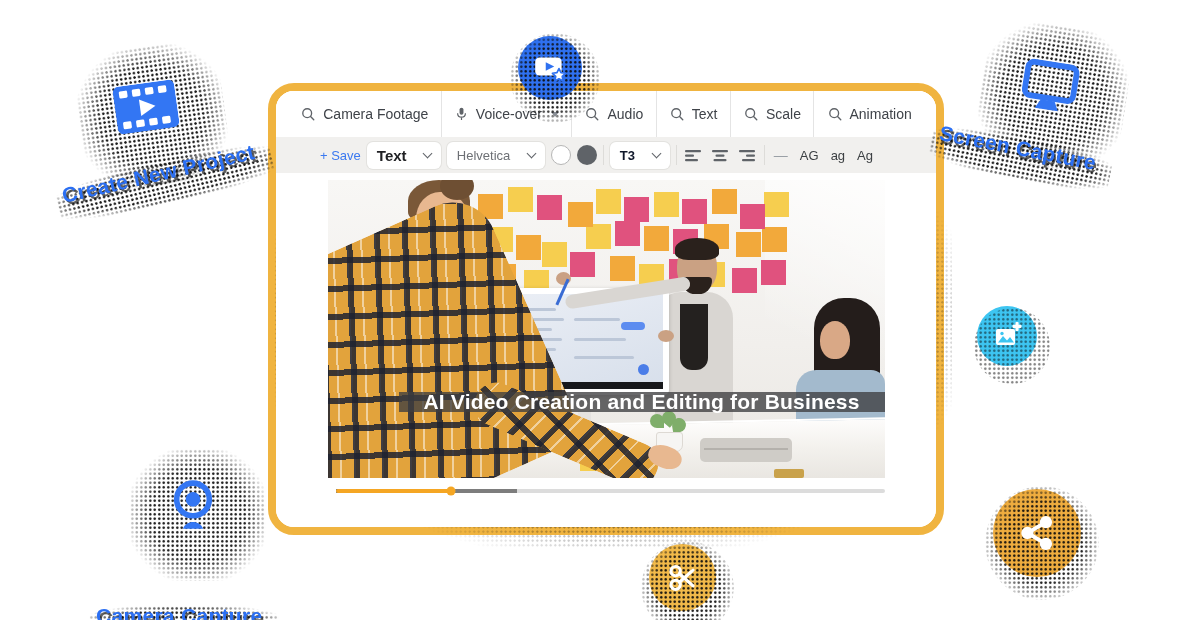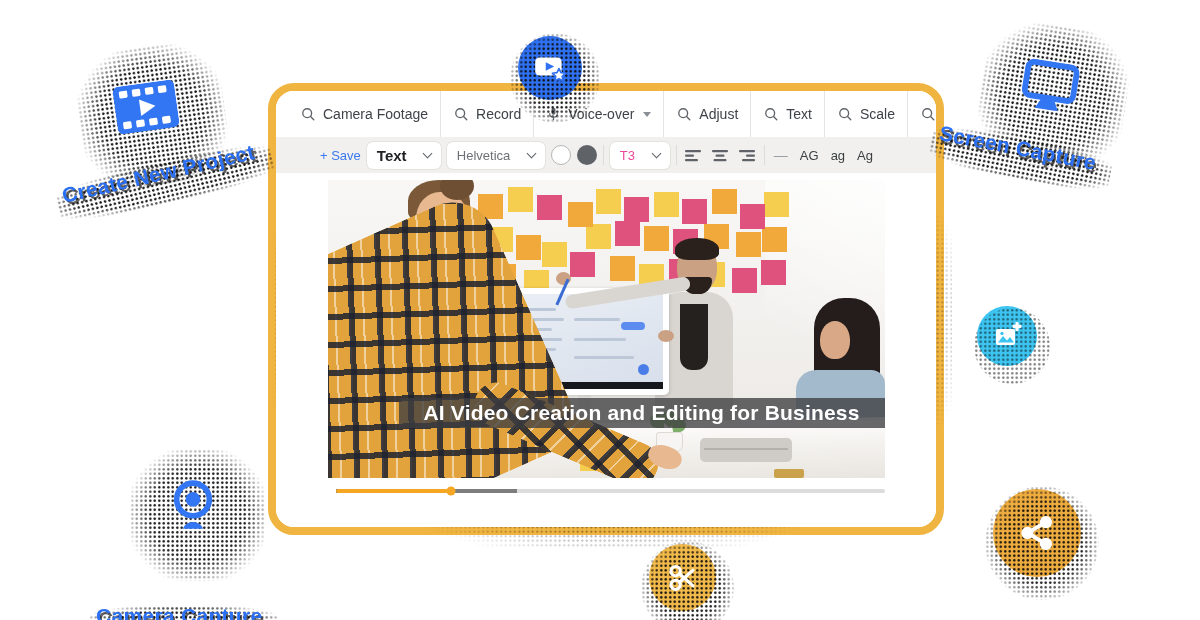--- a/index.html
+++ b/index.html
@@ -33,21 +33,21 @@
   .caret-down{ width:0; height:0; border-left:4.5px solid transparent; border-right:4.5px solid transparent; border-top:5.5px solid #8a8f96; margin-left:2px; }
 
   
   .tb2{ height:36px; background:#F1F0EE; display:flex; align-items:center; gap:6px; padding:0 10px 0 44px; }
   .save-link{ color:#3B79F0; font-size:13px; font-weight:500; cursor:pointer; white-space:nowrap; }
   .select{ background:#fff; border-radius:6px; height:27px; display:flex; align-items:center; gap:9px;
     padding:0 10px; box-shadow:0 0 0 1px #e3e2df; cursor:pointer; white-space:nowrap; }
   .select .chev{ width:7px; height:7px; border-right:1.7px solid #5f6368; border-bottom:1.7px solid #5f6368; transform:rotate(45deg); margin-top:-3px; }
   .sel-style{ font-weight:700; font-size:15px; color:#202124; width:74px; justify-content:space-between; }
   .sel-font{ font-size:13px; color:#6d7075; width:98px; justify-content:space-between; }
-  .sel-size{ font-size:13px; color:#ec4899; width:60px; justify-content:space-between; }
+  .sel-size{ font-size:13px; color:#0f172a; width:60px; justify-content:space-between;font-weight:bold; }
   .swatch{ width:20px; height:20px; border-radius:50%; cursor:pointer; }
   .swatch.white{ background:#fff; border:1.5px solid #b6b6b6; }
   .swatch.dark{ background:#5f6368; }
   .vsep{ width:1px; height:20px; background:#dddcd9; }
   .align-btn{ cursor:pointer; display:flex; align-items:center; padding:0 2px; }
   .dash-btn{ color:#9aa0a6; font-size:14px; cursor:pointer; padding:0 3px; }
   .case-btn{ font-size:13px; color:#3c4043; cursor:pointer; padding:0 3px; }
 
   
   .video-wrap{ width:557px; margin:7px auto 0; position:relative; }
@@ -118,21 +118,21 @@
       repeating-linear-gradient(112deg, rgba(30,34,48,.85) 0 6px, rgba(30,34,48,0) 6px 28px),
       repeating-linear-gradient(22deg, rgba(30,34,48,.85) 0 6px, rgba(30,34,48,0) 6px 28px),
       repeating-linear-gradient(112deg, rgba(255,255,255,.5) 14px 16px, rgba(255,255,255,0) 16px 28px); }
   .pw-hair{ position:absolute; left:80px; top:0px; width:62px; height:42px; background:#7a5838; border-radius:50% 50% 24% 24%; z-index:14; }
   .pw-bun{ position:absolute; left:112px; top:-8px; width:34px; height:28px; background:#6e4f33; border-radius:50%; z-index:15; }
   .pw-head{ position:absolute; left:88px; top:12px; width:54px; height:60px; background:#e8b890; border-radius:46% 54% 50% 50%; z-index:14; }
   .pw-torso{ position:absolute; left:-48px; top:50px; width:262px; height:272px; transform:rotate(-24deg); border-radius:44px; z-index:16; }
   .pw-arm{ position:absolute; left:148px; top:194px; width:196px; height:44px; transform:rotate(23deg); transform-origin:left center; border-radius:22px; z-index:16; }
   .pw-hand{ position:absolute; left:320px; top:266px; width:34px; height:22px; background:#e8b890; border-radius:46%; transform:rotate(18deg); z-index:17; }
 
-  .caption{ position:absolute; left:71px; right:0; top:218px; height:30px; background:rgba(62,62,64,.78);
+  .caption{ position:absolute; left:71px; right:0; top:212px; height:20px; background:rgba(62,62,64,.78);
     color:#fff; display:flex; align-items:center; justify-content:center; font-size:21px; font-weight:600;
     letter-spacing:.2px; z-index:40; }
 
   
   .progress{ position:relative; margin:11px 0 0 8px; width:549px; height:4px; background:#dcdcdc; border-radius:2px; cursor:pointer; }
   .prog-dark{ position:absolute; left:0; top:0; height:100%; background:#7d7d7d; }
   .prog-played{ position:absolute; left:0; top:0; height:100%; background:#F5A623; border-radius:2px; }
   .prog-dot{ position:absolute; top:50%; width:9px; height:9px; background:#F5A623; border-radius:50%; transform:translate(-50%,-50%); }
   .controls{ width:557px; margin:0 auto; height:42px; display:flex; align-items:center; gap:11px; padding:0 22px 0 13px; }
   .ctrl-spacer{ flex:1; }
@@ -170,41 +170,34 @@
 
     <div class="tb1">
       <div class="tb1-item">
         <svg width="16" height="16" viewBox="0 0 20 20">
             <circle cx="9" cy="9" r="5.5" fill="none" stroke="#5f6368" stroke-width="1.7"></circle>
             <line x1="13.2" y1="13.2" x2="17.2" y2="17.2" stroke="#5f6368" stroke-width="1.7" stroke-linecap="round"></line>
           </svg>
         <span>Camera Footage</span>
       </div>
       <div class="tb1-item">
-        <svg width="16" height="16" viewBox="0 0 20 20">
-            <circle cx="9" cy="9" r="5.5" fill="none" stroke="#5f6368" stroke-width="1.7"></circle>
-            <line x1="13.2" y1="13.2" x2="17.2" y2="17.2" stroke="#5f6368" stroke-width="1.7" stroke-linecap="round"></line>
-          </svg>
-        <span>Record</span>
-      </div>
-      <div class="tb1-item">
         <svg width="15" height="16" viewBox="0 0 20 20">
             <rect x="7.4" y="1.5" width="5.2" height="9.5" rx="2.6" fill="#5f6368"></rect>
             <path d="M4.8 9c0 7 10.4 7 10.4 0" fill="none" stroke="#5f6368" stroke-width="1.6"></path>
             <line x1="10" y1="14.5" x2="10" y2="18" stroke="#5f6368" stroke-width="1.6"></line>
           </svg>
         <span>Voice-over</span>
         <span class="caret-down"></span>
       </div>
       <div class="tb1-item">
         <svg width="16" height="16" viewBox="0 0 20 20">
             <circle cx="9" cy="9" r="5.5" fill="none" stroke="#5f6368" stroke-width="1.7"></circle>
             <line x1="13.2" y1="13.2" x2="17.2" y2="17.2" stroke="#5f6368" stroke-width="1.7" stroke-linecap="round"></line>
           </svg>
-        <span>Adjust</span>
+        <span>Audio</span>
       </div>
       <div class="tb1-item">
         <svg width="16" height="16" viewBox="0 0 20 20">
             <circle cx="9" cy="9" r="5.5" fill="none" stroke="#5f6368" stroke-width="1.7"></circle>
             <line x1="13.2" y1="13.2" x2="17.2" y2="17.2" stroke="#5f6368" stroke-width="1.7" stroke-linecap="round"></line>
           </svg>
         <span>Text</span>
       </div>
       <div class="tb1-item">
         <svg width="16" height="16" viewBox="0 0 20 20">

